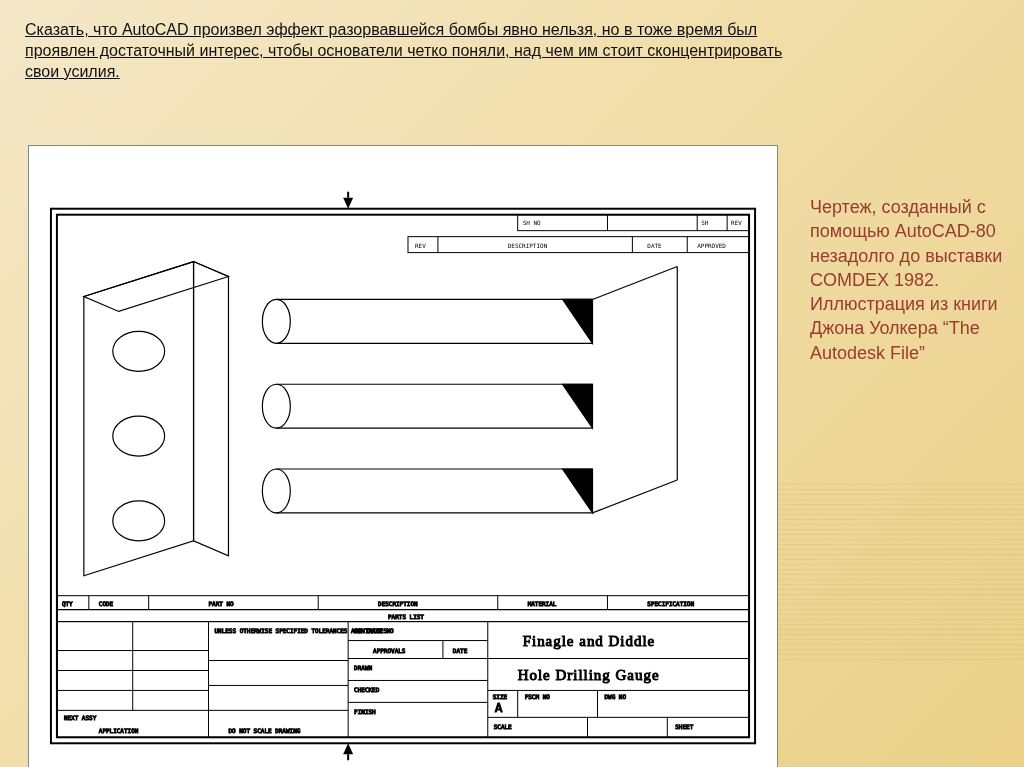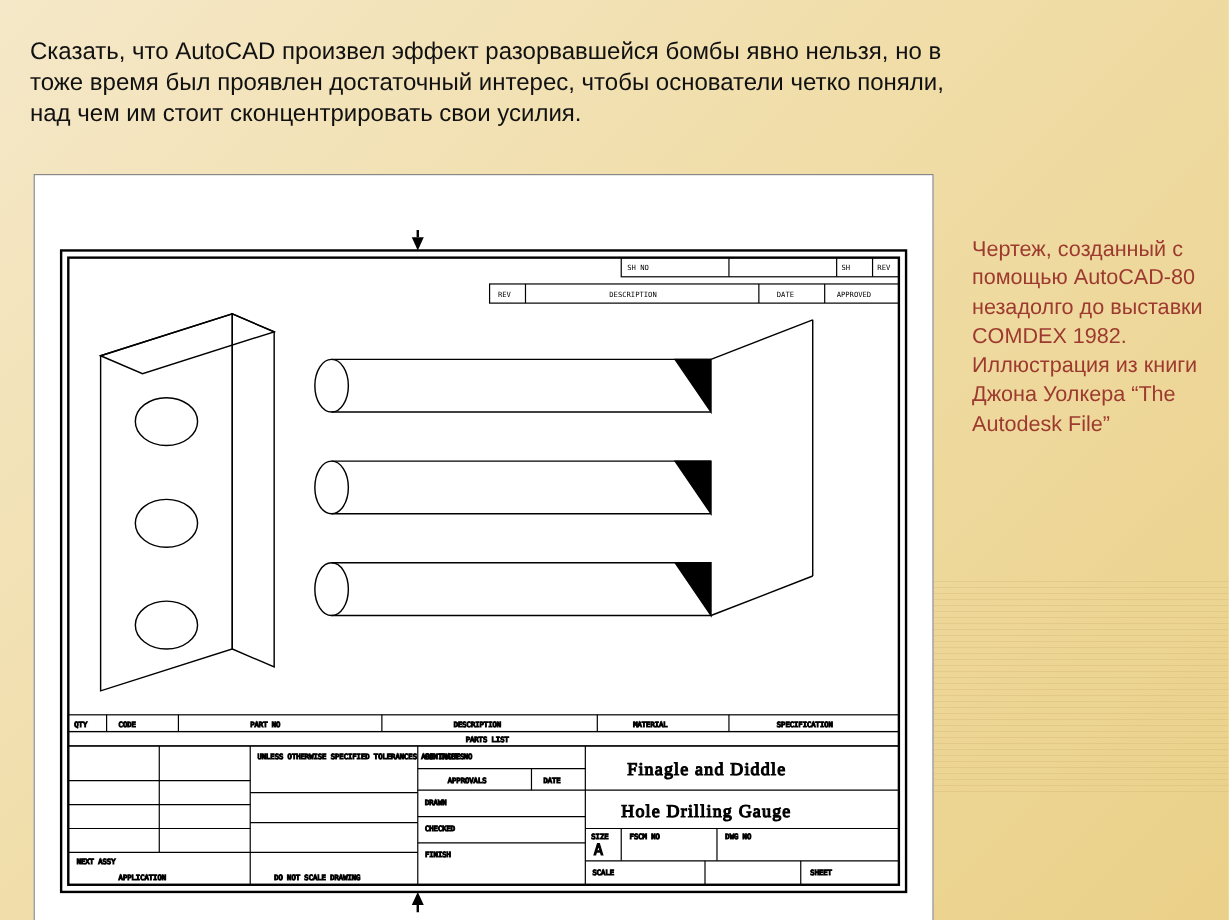--- a/index.html
+++ b/index.html
@@ -22,25 +22,26 @@
         rgba(200,170,100,0.25),
         rgba(200,170,100,0.25) 1px,
         transparent 1px,
         transparent 5px
       );
       pointer-events: none;
     }
     .main-text {
       position: absolute;
       left: 25px;
-      top: 30px;
+      top: 20px;
       width: 780px;
-      font-size: 20px;
+      font-size: 16px;
       line-height: 1.3;
       color: #111;
+      text-decoration: underline;
     }
     .caption {
       position: absolute;
       left: 810px;
       top: 195px;
       width: 200px;
       font-size: 18px;
       line-height: 1.35;
       color: #9d3a2f;
     }

